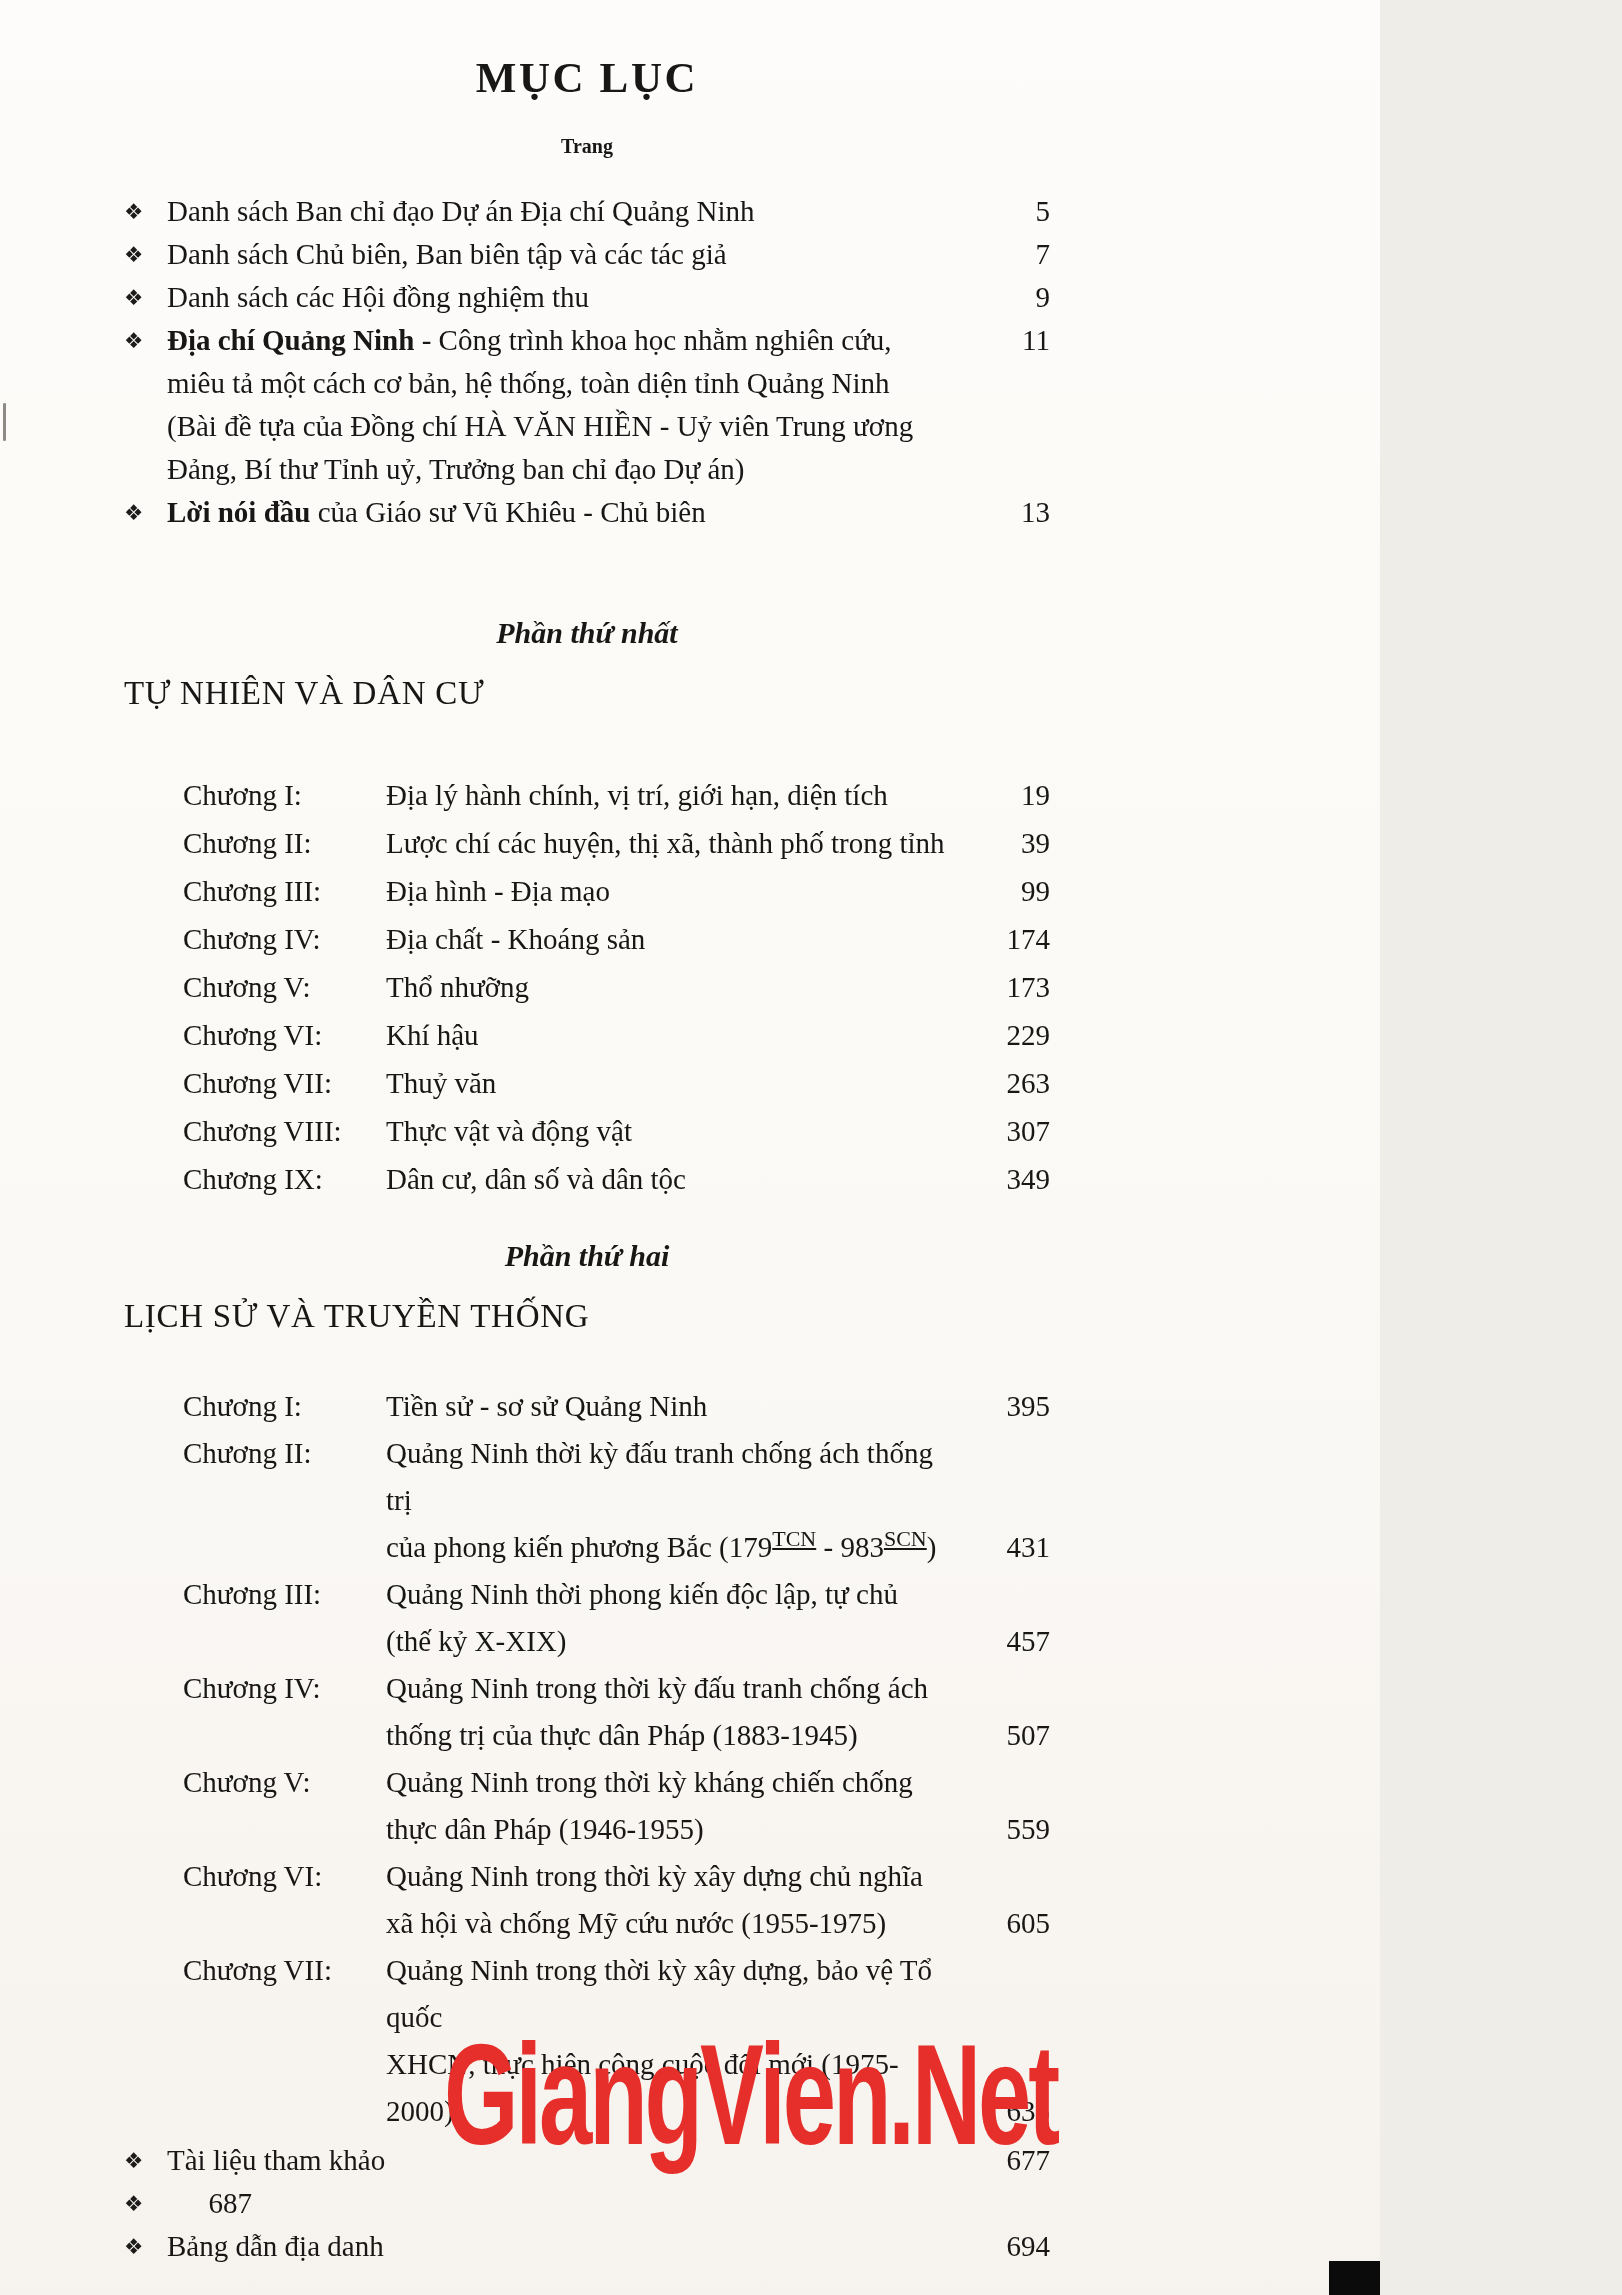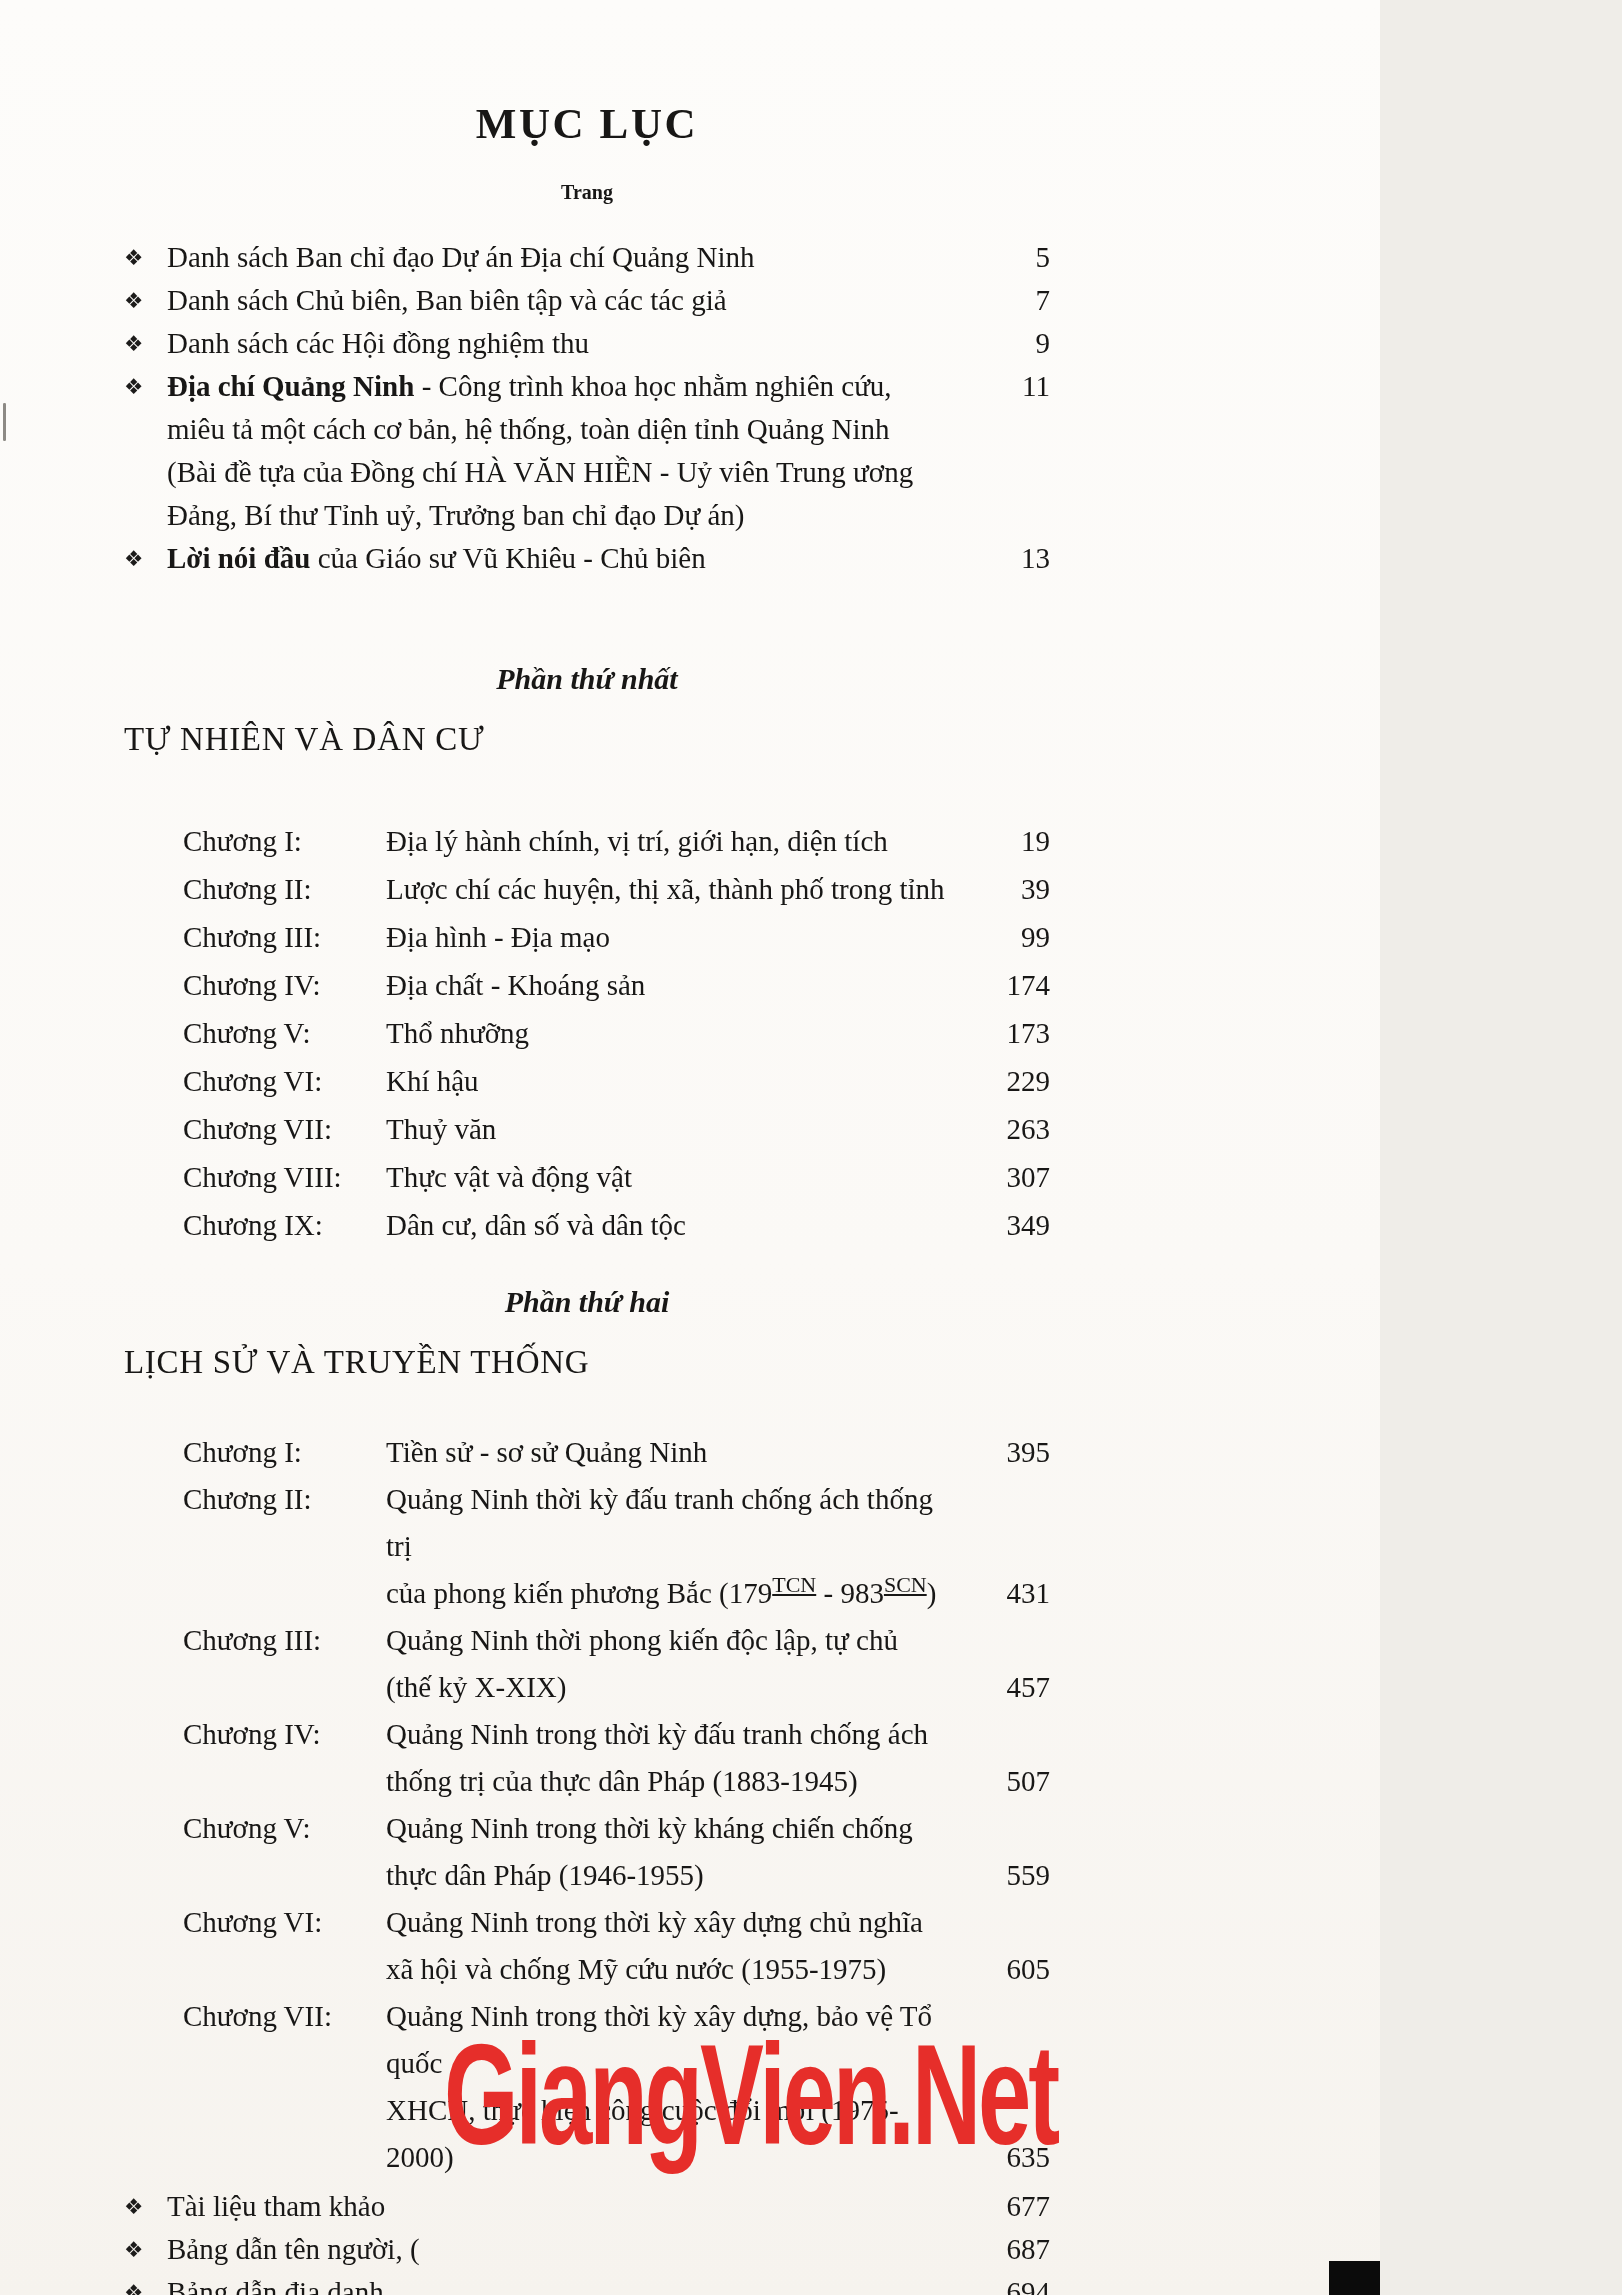--- a/index.html
+++ b/index.html
@@ -1,20 +1,20 @@
 <!DOCTYPE html>
 <html lang="vi" style="font-size:10.5px"><head>
 <meta charset="utf-8">
 <style>
   html,body{margin:0;padding:0;background:#efede8;}
   .page{
     position:relative;
     width:1380px;height:2295px;
     box-sizing:border-box;
-    padding-top:102px;
+    padding-top:56px;
     background:linear-gradient(180deg,#fdfcfa 0%,#fbf9f6 55%,#f6f3ee 100%);
     color:#181716;
     font-family:"Liberation Serif","DejaVu Serif",serif;
     overflow:hidden;
   }
   .content{margin:0 330px 0 124px;} 
 
   .doc-title{
     text-align:center;font-size:43px;font-weight:bold;
     letter-spacing:2.6px;line-height:1;
@@ -249,23 +249,20 @@
     <div id="back-list">
         <div class="fm-row">
           <span class="bullet">❖</span>
           <div class="row-text">
             <div class="line"><span>Tài liệu tham khảo</span></div>
           </div>
           <span class="pageno">677</span>
         </div>
         <div class="fm-row">
           <span class="bullet">❖</span>
-          <div class="row-text">
-            <div class="line"><span>Bảng dẫn tên người, (</span></div>
-          </div>
           <span class="pageno">687</span>
         </div>
         <div class="fm-row">
           <span class="bullet">❖</span>
           <div class="row-text">
             <div class="line"><span>Bảng dẫn địa danh</span></div>
           </div>
           <span class="pageno">694</span>
         </div>
       </div>

